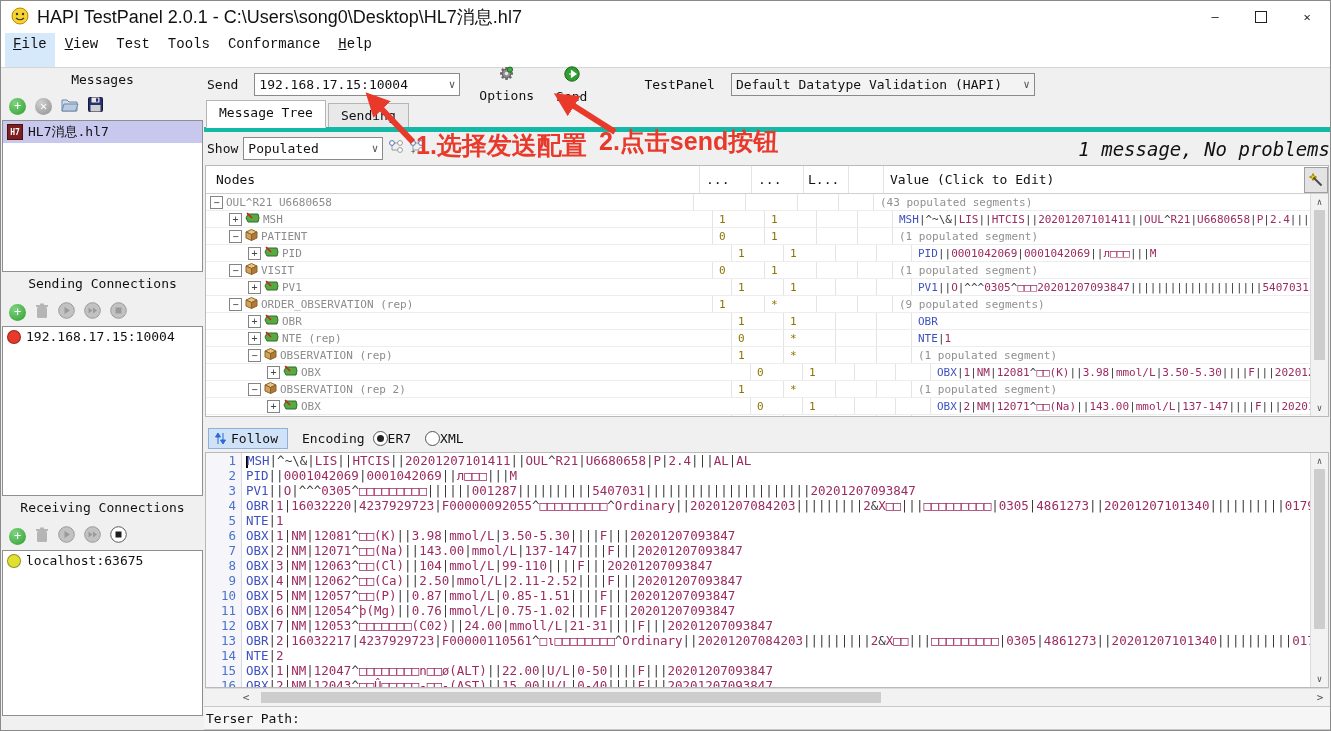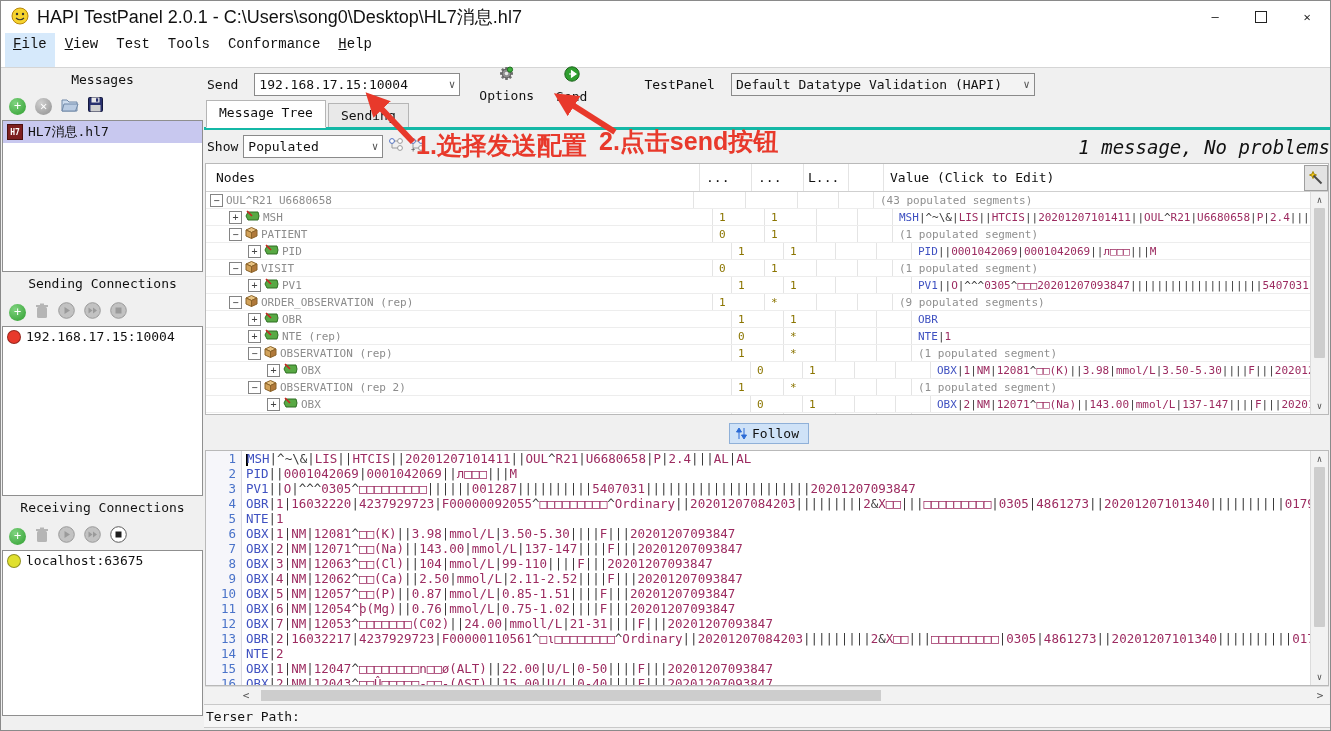--- a/index.html
+++ b/index.html
@@ -35,21 +35,21 @@
   .ic-close{background:radial-gradient(circle at 35% 30%,#cfcfcf,#8f8f8f);}
   .hl7file{width:14px;height:14px;background:#7e1f1f;border:1px solid #4d1010;color:#fff;font-size:8px;
            font-weight:bold;display:inline-flex;align-items:center;justify-content:center;flex:0 0 14px;}
   
   .toolbar{height:33px;display:flex;align-items:center;padding-left:3px;gap:16px;}
   .combo{background:#fff;border:1px solid #8a8a8a;height:21px;display:inline-flex;align-items:center;
          padding:0 4px;font-size:13px;white-space:nowrap;}
   .combo .chev{margin-left:auto;padding-left:8px;color:#555;font-size:11px;}
   .tbtn{display:inline-flex;align-items:center;gap:4px;padding:2px 3px;flex-direction:column;}
   
-  .tabrow{height:26px;display:flex;align-items:flex-end;padding-left:2px;border-bottom:3px solid #14b8a6;}
+  .tabrow{height:26px;display:flex;align-items:flex-end;padding-left:2px;border-bottom:5px solid #14b8a6;}
   .tab{padding:4px 12px 4px 12px;border:1px solid #b5b5b5;border-bottom:none;background:#e9e9e9;
        font-size:13px;margin-right:2px;}
   .tab.active{background:#fff;height:18px;margin-bottom:-1px;border-bottom:1px solid #fff;}
   
   .showrow{height:33px;display:flex;align-items:center;gap:5px;padding-left:3px;}
   .status{margin-left:auto;font-size:19px;font-style:italic;}
   
   .treewrap{display:flex;flex-direction:column;border:1px solid #b9b9b9;margin:0 1px;background:#fff;}
   .thead{display:flex;height:27px;align-items:center;border-bottom:1px solid #cfcfcf;background:#fff;font-size:13px;}
   .tbody{height:222px;overflow:hidden;position:relative;display:flex;}
@@ -70,21 +70,21 @@
   .sep{color:#3a3a3a;}
   
   .vscroll{flex:0 0 17px;background:#f2f2f2;border-left:1px solid #dcdcdc;display:flex;flex-direction:column;align-items:center;}
   .sb-arrow{height:16px;width:100%;display:flex;align-items:center;justify-content:center;color:#505050;font-size:9px;}
   .sb-thumb{width:11px;background:#cdcdcd;border-radius:1px;}
   .hscroll{height:17px;background:#f2f2f2;border-top:1px solid #dcdcdc;display:flex;align-items:center;margin:0 1px;}
   .hs-arrow{width:18px;text-align:center;color:#505050;font-size:11px;}
   .hs-thumb{height:11px;background:#cdcdcd;flex:0 0 620px;margin-left:6px;}
   
   .splitter{height:8px;}
-  .followrow{height:27px;display:flex;align-items:center;gap:14px;padding-left:4px;flex-direction:column;}
+  .followrow{height:27px;display:flex;align-items:center;gap:14px;padding-left:4px;}
   .follow-btn{display:inline-flex;align-items:center;gap:5px;background:#cfe2f7;border:1px solid #8fb0d8;padding:2px 9px 2px 6px;}
   .radio{width:13px;height:13px;border:1px solid #555;border-radius:50%;display:inline-flex;align-items:center;justify-content:center;background:#fff;}
   .radio .rdot{width:7px;height:7px;border-radius:50%;background:#222;}
   .radio-wrap{display:inline-flex;align-items:center;}
   .editor{height:234px;background:#fff;border:1px solid #b9b9b9;margin:0 1px;display:flex;overflow:hidden;}
   .ed-lines{flex:1;min-width:0;overflow:hidden;}
   .ed-line{display:flex;height:15px;line-height:15px;font-size:12.5px;white-space:nowrap;}
   .ln{flex:0 0 30px;text-align:right;padding-right:5px;color:#4a73c9;background:#f6f6fa;border-right:1px solid #d8d8e0;}
   .code{padding-left:4px;white-space:pre;}
   .caret{display:inline-block;width:2px;height:12px;background:#000;vertical-align:middle;margin-right:-1px;}

